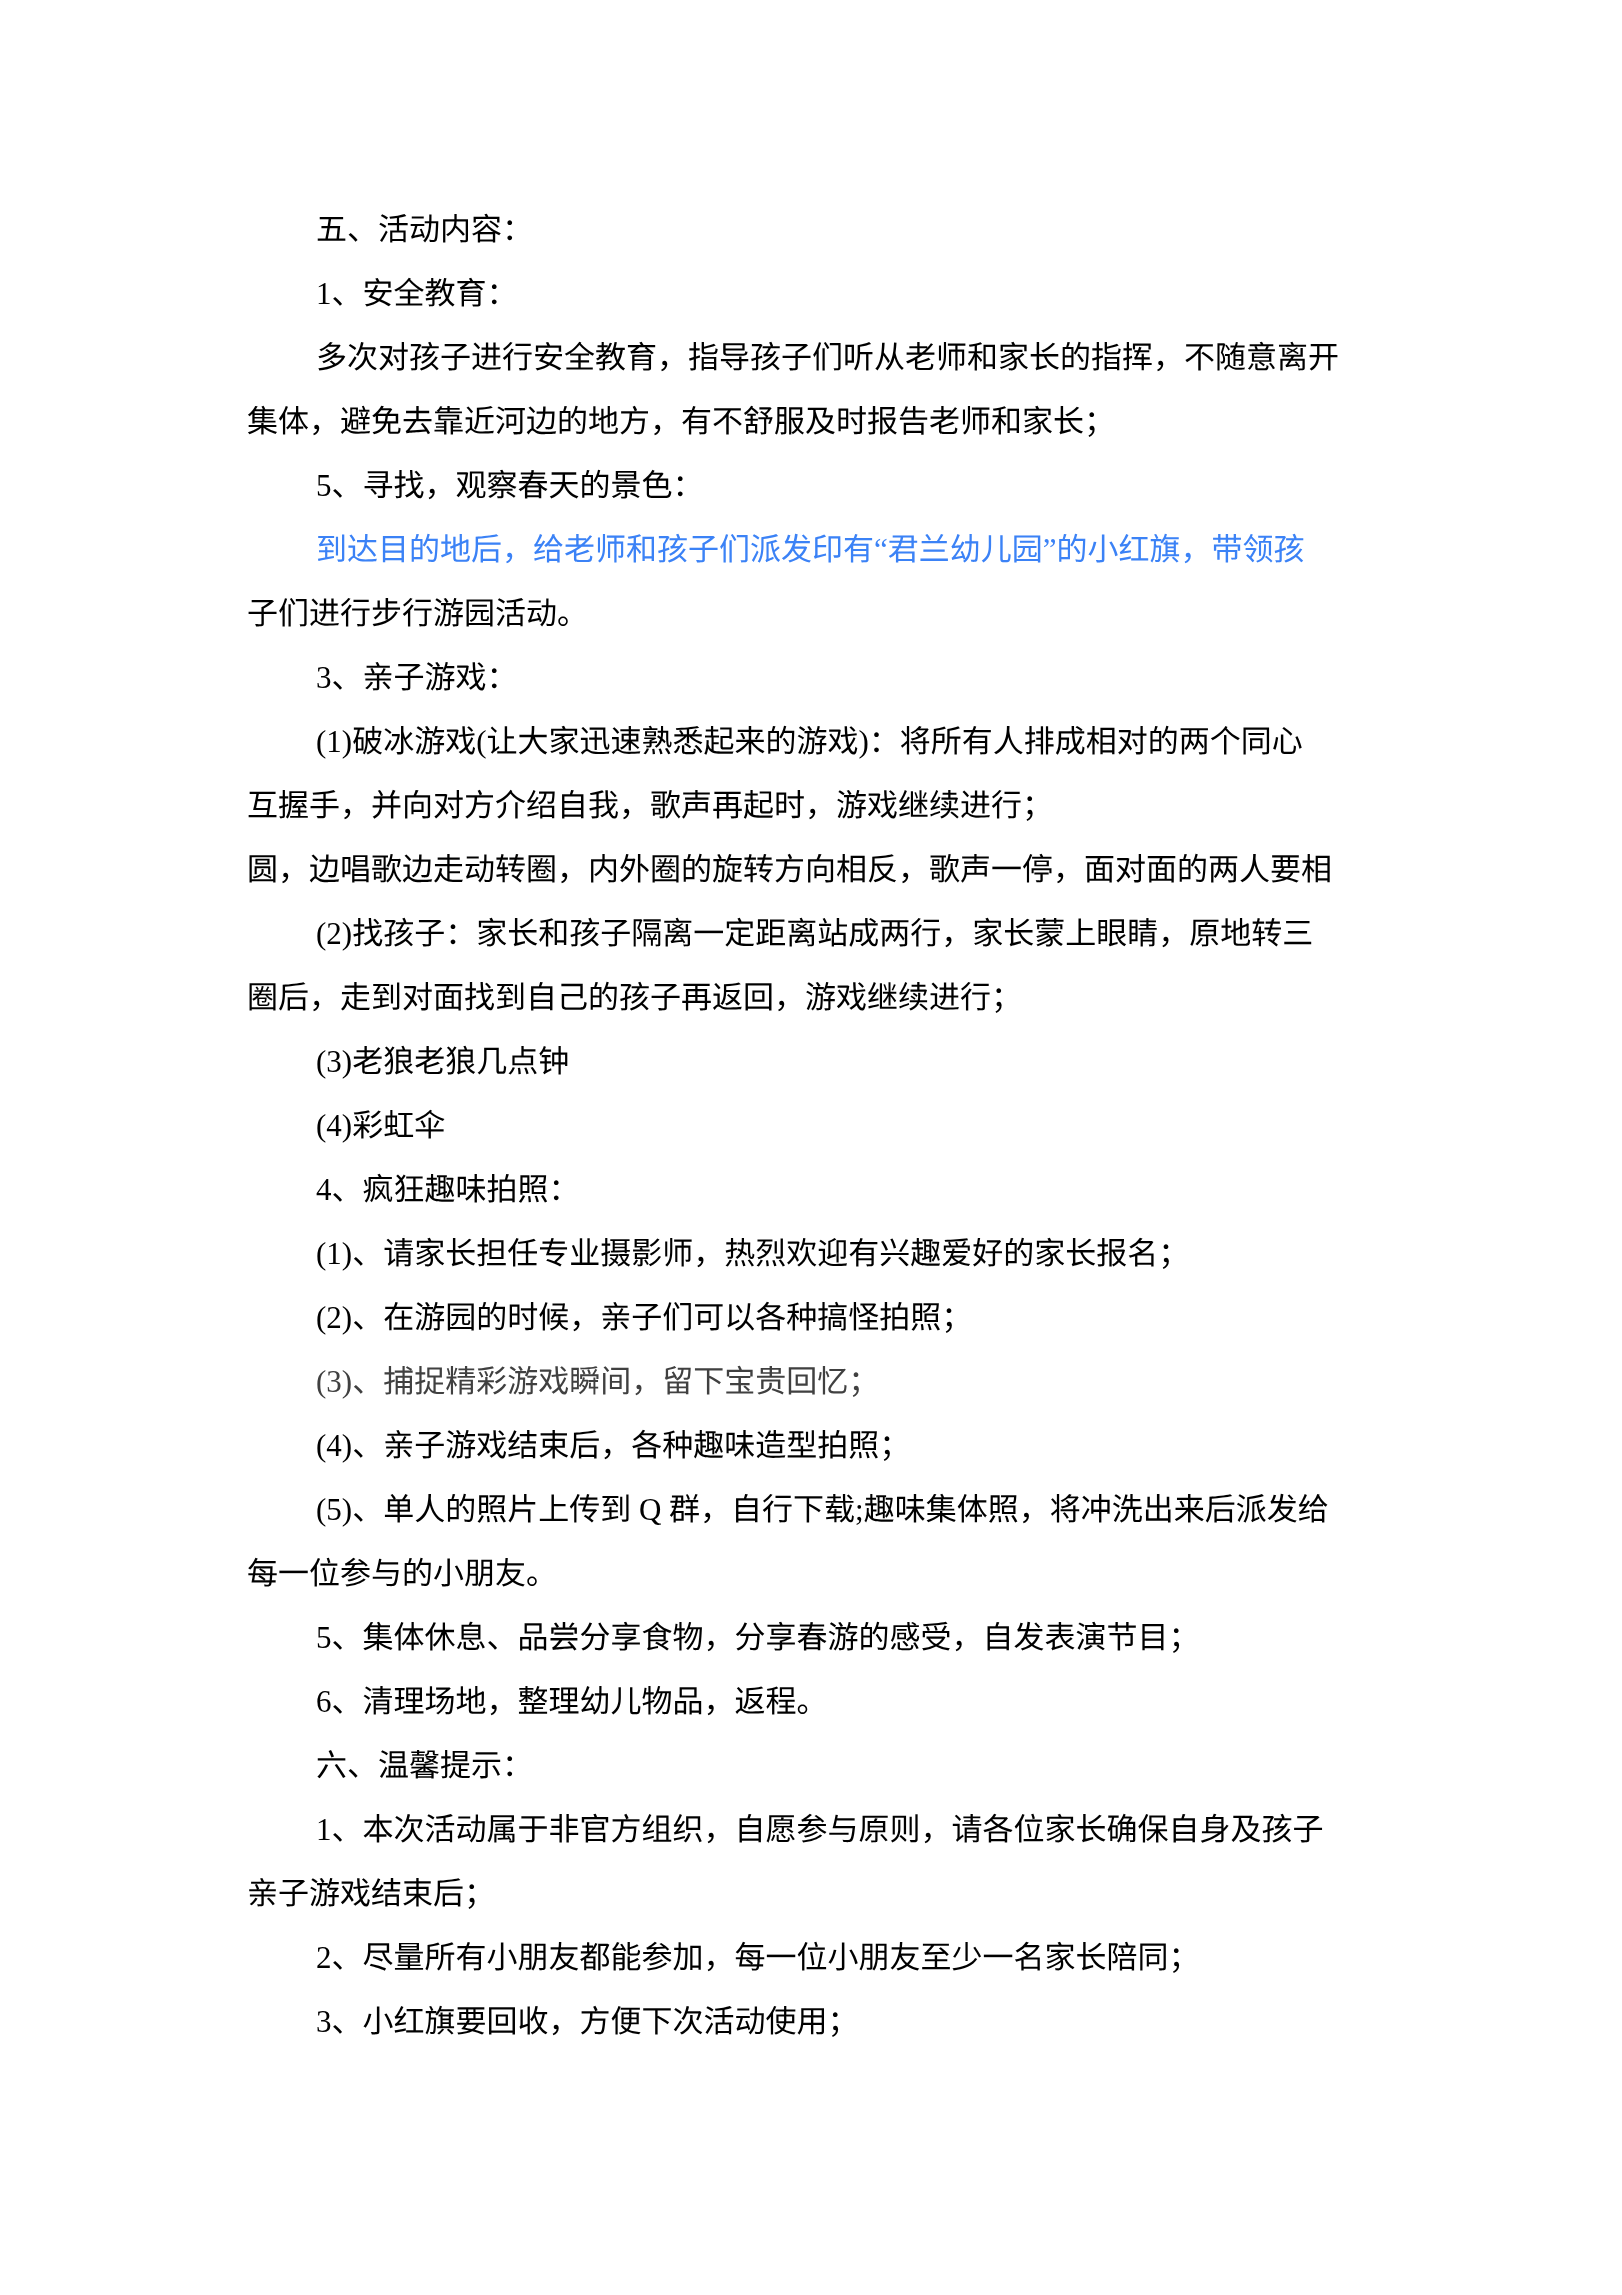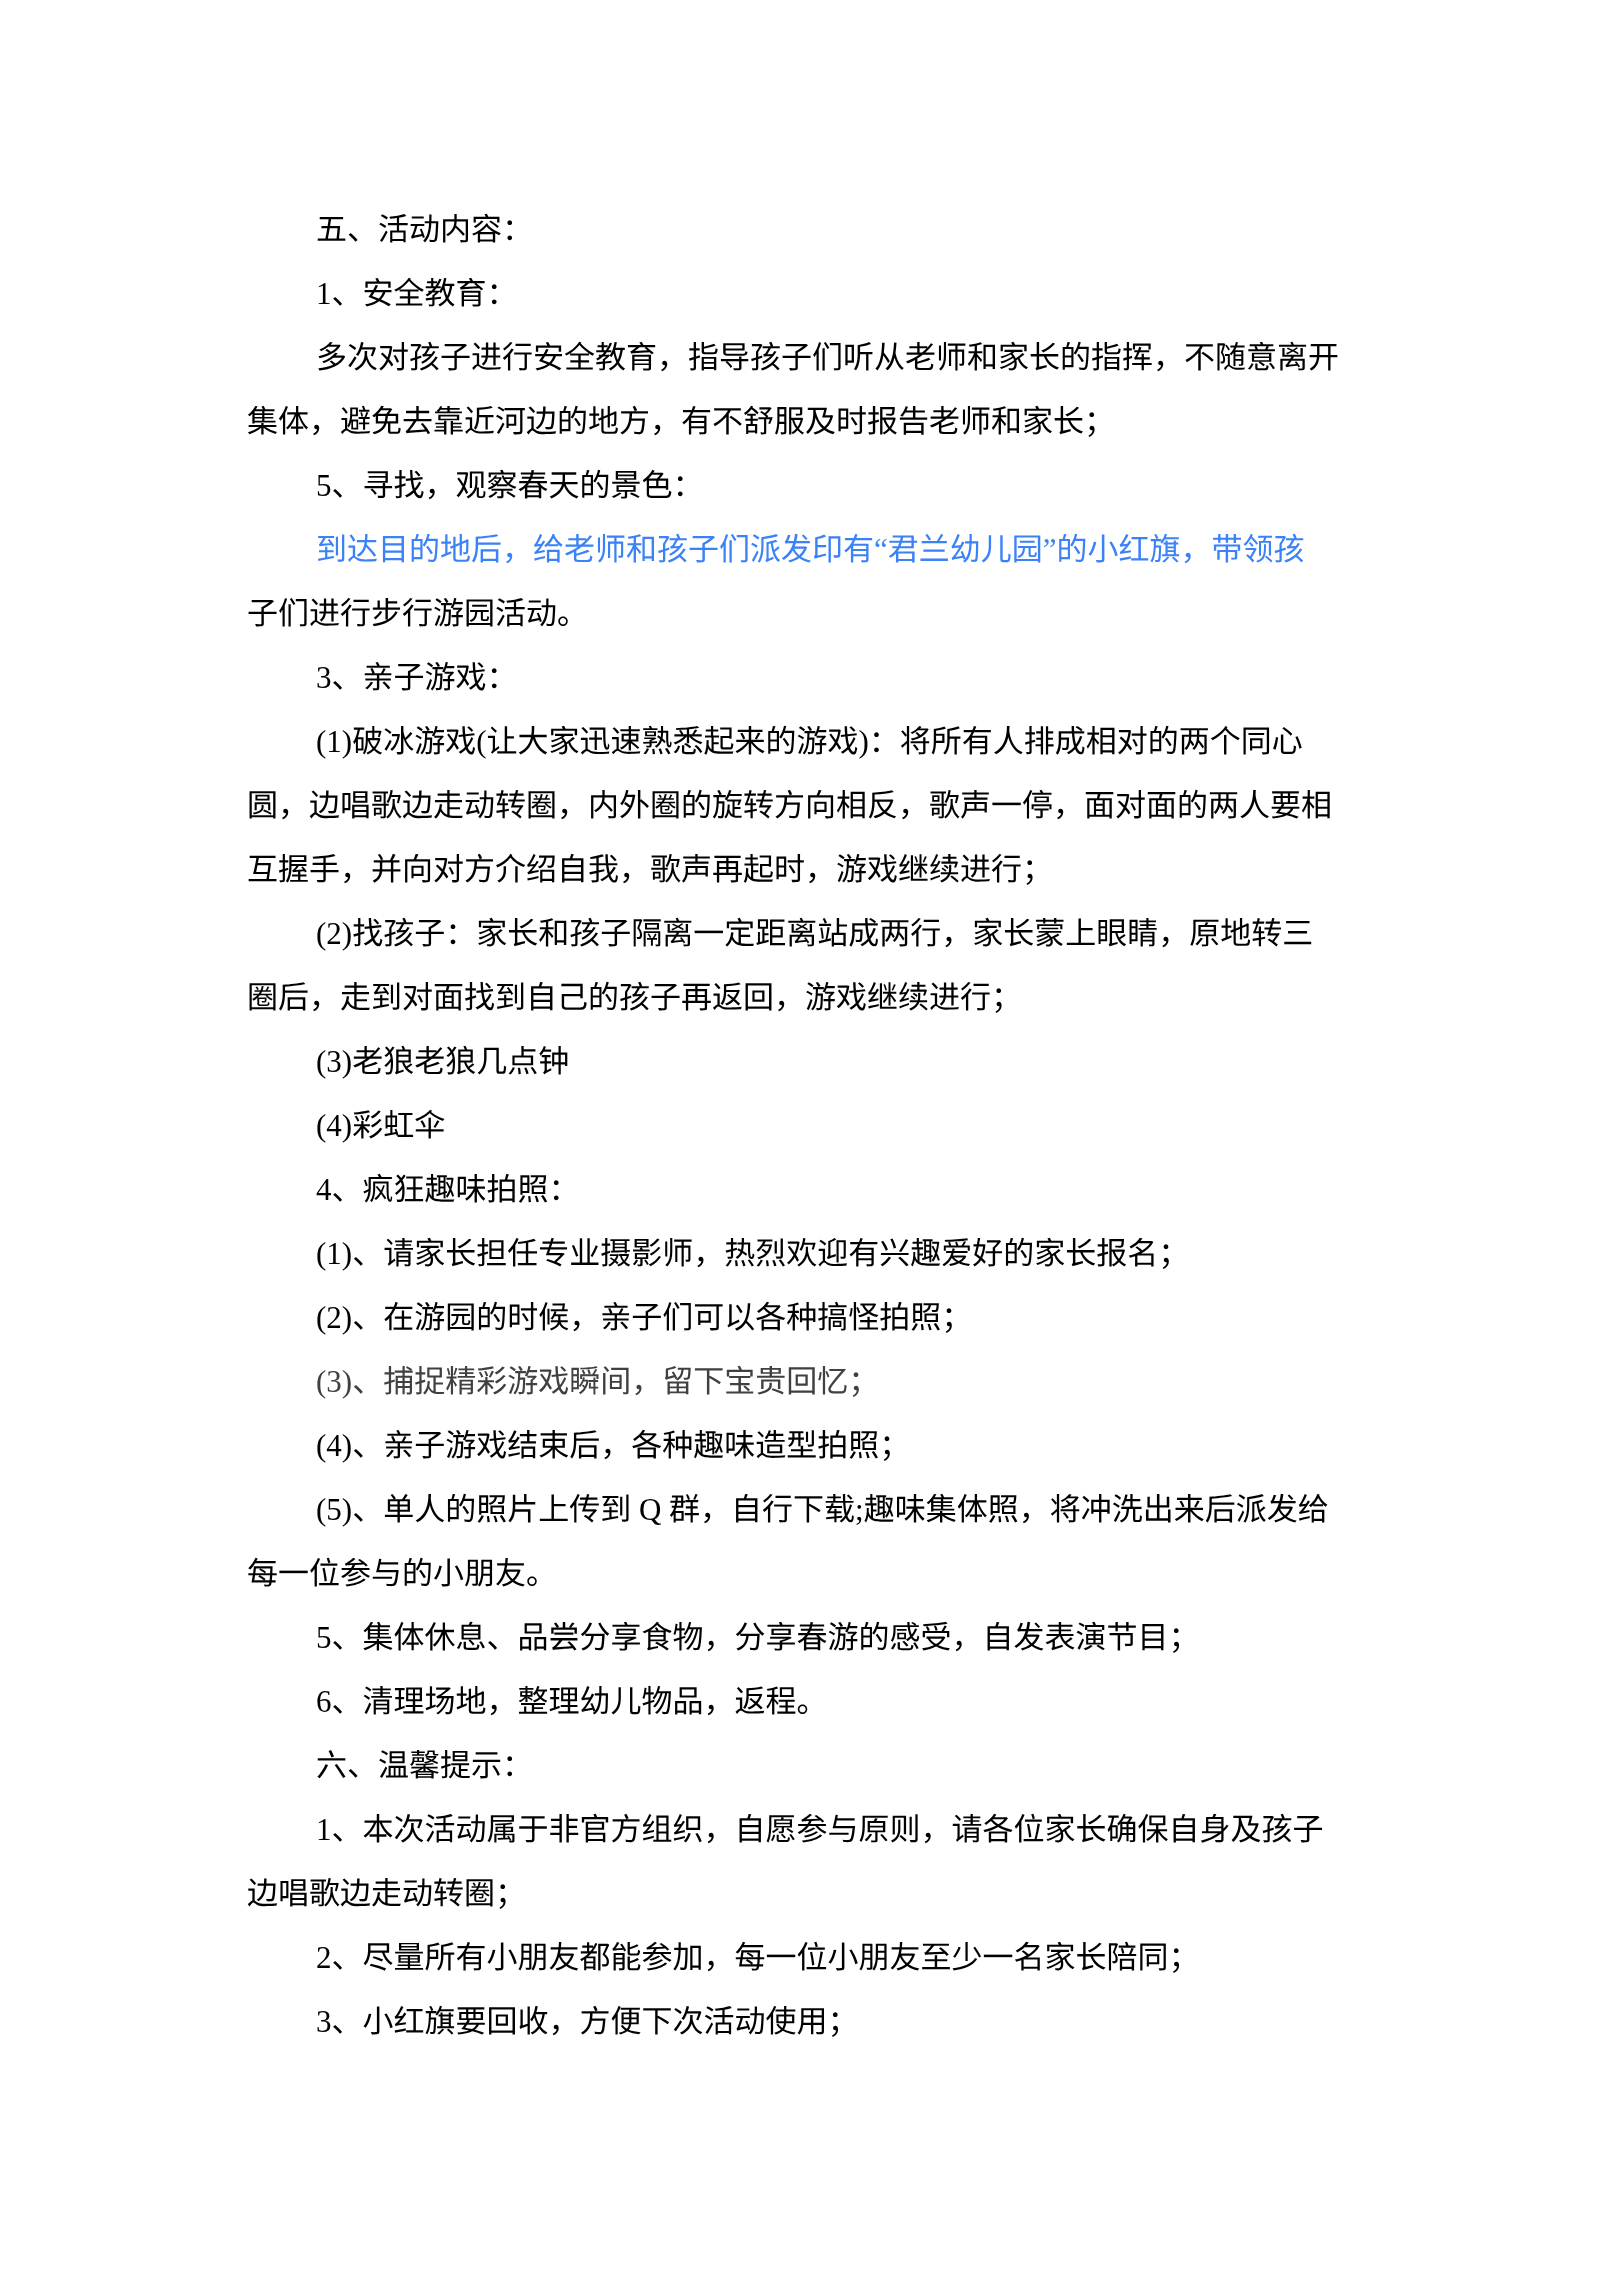--- a/index.html
+++ b/index.html
@@ -41,35 +41,35 @@
   <div class="text-block">
       <div class="line indent" style="color: rgb(0, 0, 0);">五、活动内容：</div>
       <div class="line indent" style="color: rgb(0, 0, 0);">1、安全教育：</div>
       <div class="line indent" style="color: rgb(0, 0, 0);">多次对孩子进行安全教育，指导孩子们听从老师和家长的指挥，不随意离开</div>
       <div class="line" style="color: rgb(0, 0, 0);">集体，避免去靠近河边的地方，有不舒服及时报告老师和家长；</div>
       <div class="line indent" style="color: rgb(0, 0, 0);">5、寻找，观察春天的景色：</div>
       <div class="line indent" style="color: #3b82f6;">到达目的地后，给老师和孩子们派发印有“君兰幼儿园”的小红旗，带领孩</div>
       <div class="line" style="color: rgb(0, 0, 0);">子们进行步行游园活动。</div>
       <div class="line indent" style="color: rgb(0, 0, 0);">3、亲子游戏：</div>
       <div class="line indent" style="color: rgb(0, 0, 0);">(1)破冰游戏(让大家迅速熟悉起来的游戏)：将所有人排成相对的两个同心</div>
+      <div class="line" style="color: rgb(0, 0, 0);">互握手，并向对方介绍自我，歌声再起时，游戏继续进行；</div>
       <div class="line" style="color: rgb(0, 0, 0);">圆，边唱歌边走动转圈，内外圈的旋转方向相反，歌声一停，面对面的两人要相</div>
-      <div class="line" style="color: rgb(0, 0, 0);">互握手，并向对方介绍自我，歌声再起时，游戏继续进行；</div>
       <div class="line indent" style="color: rgb(0, 0, 0);">(2)找孩子：家长和孩子隔离一定距离站成两行，家长蒙上眼睛，原地转三</div>
       <div class="line" style="color: rgb(0, 0, 0);">圈后，走到对面找到自己的孩子再返回，游戏继续进行；</div>
       <div class="line indent" style="color: rgb(0, 0, 0);">(3)老狼老狼几点钟</div>
       <div class="line indent" style="color: #000000;">(4)彩虹伞</div>
       <div class="line indent" style="color: rgb(0, 0, 0);">4、疯狂趣味拍照：</div>
       <div class="line indent" style="color: rgb(0, 0, 0);">(1)、请家长担任专业摄影师，热烈欢迎有兴趣爱好的家长报名；</div>
       <div class="line indent" style="color: rgb(0, 0, 0);">(2)、在游园的时候，亲子们可以各种搞怪拍照；</div>
       <div class="line indent" style="color: #404040;">(3)、捕捉精彩游戏瞬间，留下宝贵回忆；</div>
       <div class="line indent" style="color: rgb(0, 0, 0);">(4)、亲子游戏结束后，各种趣味造型拍照；</div>
       <div class="line indent" style="color: rgb(0, 0, 0);">(5)、单人的照片上传到 Q 群，自行下载;趣味集体照，将冲洗出来后派发给</div>
       <div class="line" style="color: rgb(0, 0, 0);">每一位参与的小朋友。</div>
       <div class="line indent" style="color: rgb(0, 0, 0);">5、集体休息、品尝分享食物，分享春游的感受，自发表演节目；</div>
       <div class="line indent" style="color: rgb(0, 0, 0);">6、清理场地，整理幼儿物品，返程。</div>
       <div class="line indent" style="color: rgb(0, 0, 0);">六、温馨提示：</div>
       <div class="line indent" style="color: rgb(0, 0, 0);">1、本次活动属于非官方组织，自愿参与原则，请各位家长确保自身及孩子</div>
-      <div class="line" style="color: rgb(0, 0, 0);">边唱歌边走动转圈；</div>
+      <div class="line" style="color: rgb(0, 0, 0);">亲子游戏结束后；</div>
       <div class="line indent" style="color: rgb(0, 0, 0);">2、尽量所有小朋友都能参加，每一位小朋友至少一名家长陪同；</div>
       <div class="line indent" style="color: rgb(0, 0, 0);">3、小红旗要回收，方便下次活动使用；</div>
     </div>
 </div>
 
 
 </body></html>

